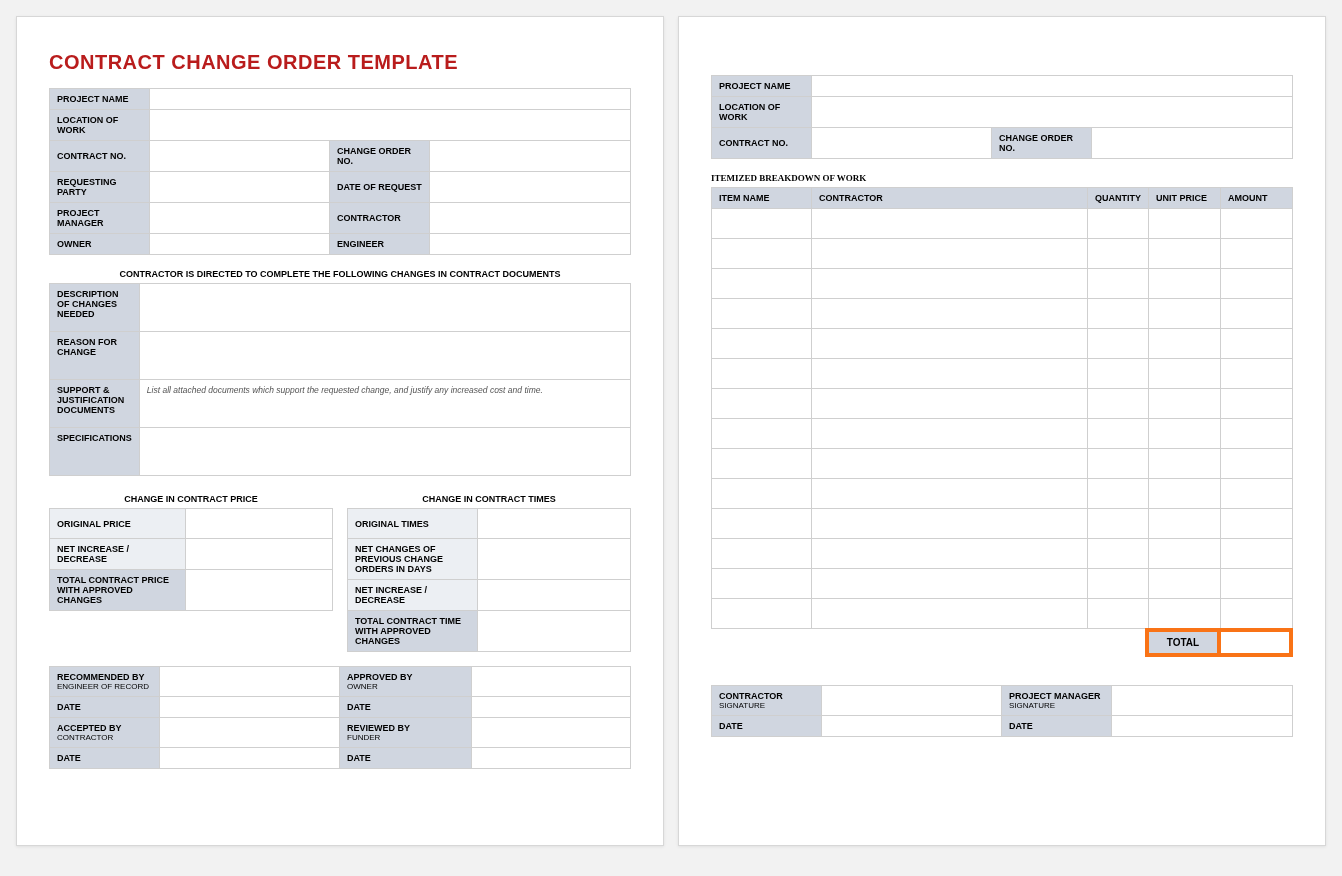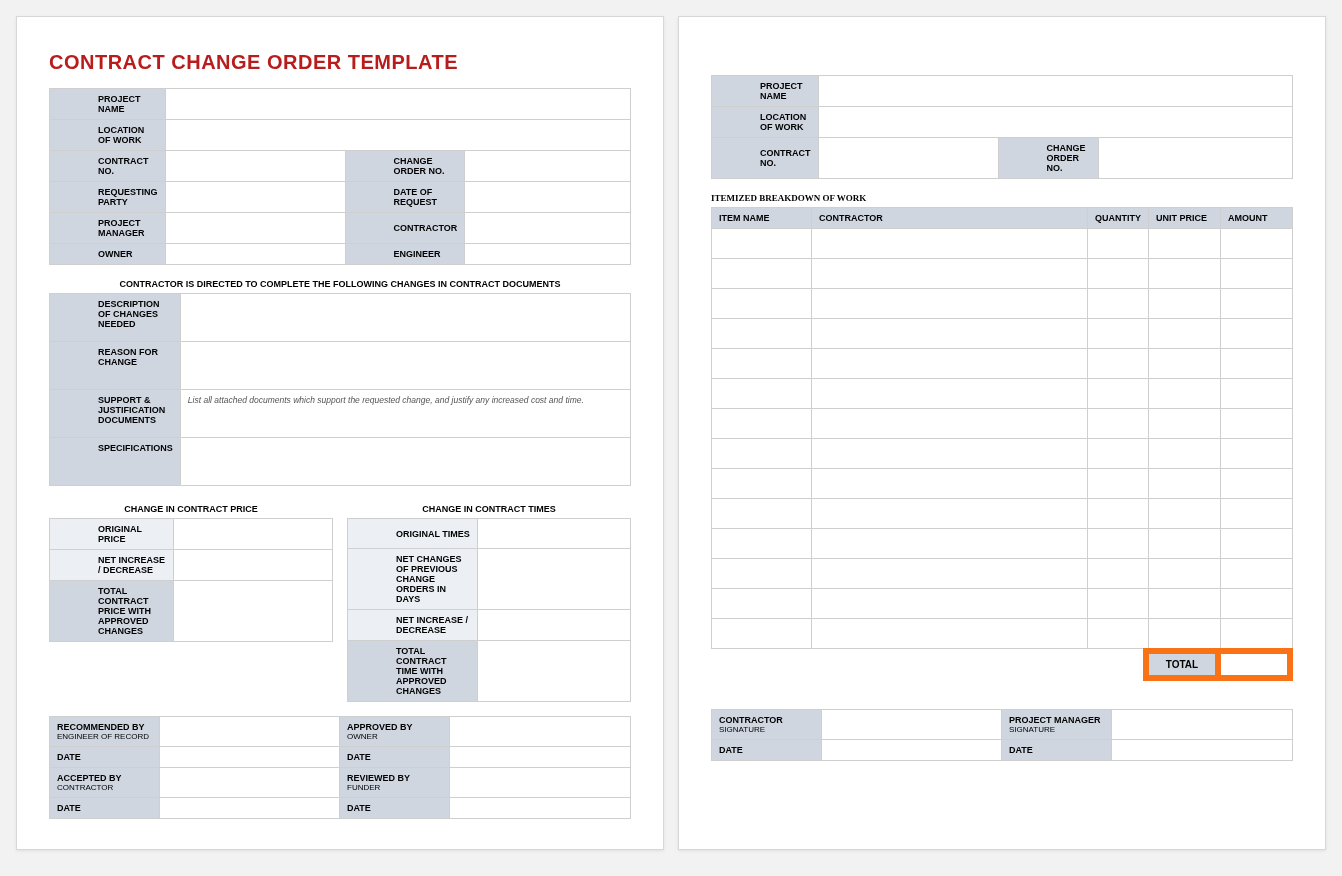--- a/index.html
+++ b/index.html
@@ -24,21 +24,21 @@
   h1.title {
     color: #b91c1c;
     font-weight: 800;
     letter-spacing: 0.5px;
     font-size: 20px;
     margin: 6px 0 14px 0;
   }
 
   table { border-collapse: collapse; width: 100%; }
   td, th { border: 1px solid #cfcfcf; padding: 5px 7px; font-size: 9px; font-weight: 700; text-align: left; }
-  td.label { background: #d0d6e0; padding-left: 48px; }
+  td.label { background: #d0d6e0; }
   td.value { background: #fff; font-weight: 400; }
   td.big { height: 48px; vertical-align: top; }
   .small-italic { font-style: italic; font-weight: 400; color: #555; font-size: 8.5px; }
 
   .section-caption {
     text-align: center;
     font-size: 9px;
     font-weight: 700;
     margin: 14px 0 4px 0;
   }
@@ -75,21 +75,21 @@
   }
 
   
   .item-table th { background:#d0d6e0; font-size:9px; font-weight:700; }
   .item-table td { height: 30px; background:#fff; }
   .item-table td.itemname { width: 100px; }
   .item-table td.desc {  }
   .item-table td.qty { width: 58px; }
   .item-table td.price { width: 72px; }
   .item-table td.amt { width: 72px; }
-  .total-row td { background:#fff; border:6px solid #f97316; }
+  .total-row td { background:#fff; border:4px solid #f97316; }
   .total-row td.totlab { background:#d0d6e0; font-size:10px; font-weight:700; text-align:center; width:72px; }
   .total-row td.noborder { border:none; background:transparent; }
   
   .spacer { height: 14px; }
   .grey-label { background:#eceff3; }
 </style>
 </head>
 <body>
 
 <div class="pages">
@@ -156,21 +156,21 @@
       </tr>
     </tbody>
       </table>
 
     <div class="two-col">
       <div>
         <div class="section-caption">CHANGE IN CONTRACT PRICE</div>
         <table>
           <tbody>
               <tr>
-                <td class="label grey-label" style="height:30px;width:124px;background:#eceff3">ORIGINAL PRICE</td>
+                <td class="label grey-label" style="height:30px;width:136px;background:#eceff3">ORIGINAL PRICE</td>
                 <td class="value"></td>
               </tr>
           <tr>
                 <td class="label grey-label" style="height:30px;background:#eceff3">NET INCREASE / DECREASE</td>
                 <td class="value"></td>
               </tr>
           <tr>
                 <td class="label" style="height:30px">TOTAL CONTRACT PRICE WITH APPROVED CHANGES</td>
                 <td class="value"></td>
               </tr>
@@ -205,21 +205,21 @@
     <div class="spacer"></div>
 
     <table>
       <tbody>
           <tr>
         <td class="sig-label" style="width:110px">
           <span class="role">RECOMMENDED BY</span>
           <span class="sub">ENGINEER OF RECORD</span>
         </td>
         <td class="sig-line" style="width:180px"></td>
-        <td class="sig-label" style="width:110px">
+        <td class="sig-label" style="width:132px">
           <span class="role">APPROVED BY</span>
           <span class="sub">OWNER</span>
         </td>
         <td class="sig-line"></td>
       </tr>
       <tr>
         <td class="date-label">DATE</td>
         <td class="value"></td>
         <td class="date-label">DATE</td>
         <td class="value"></td>

